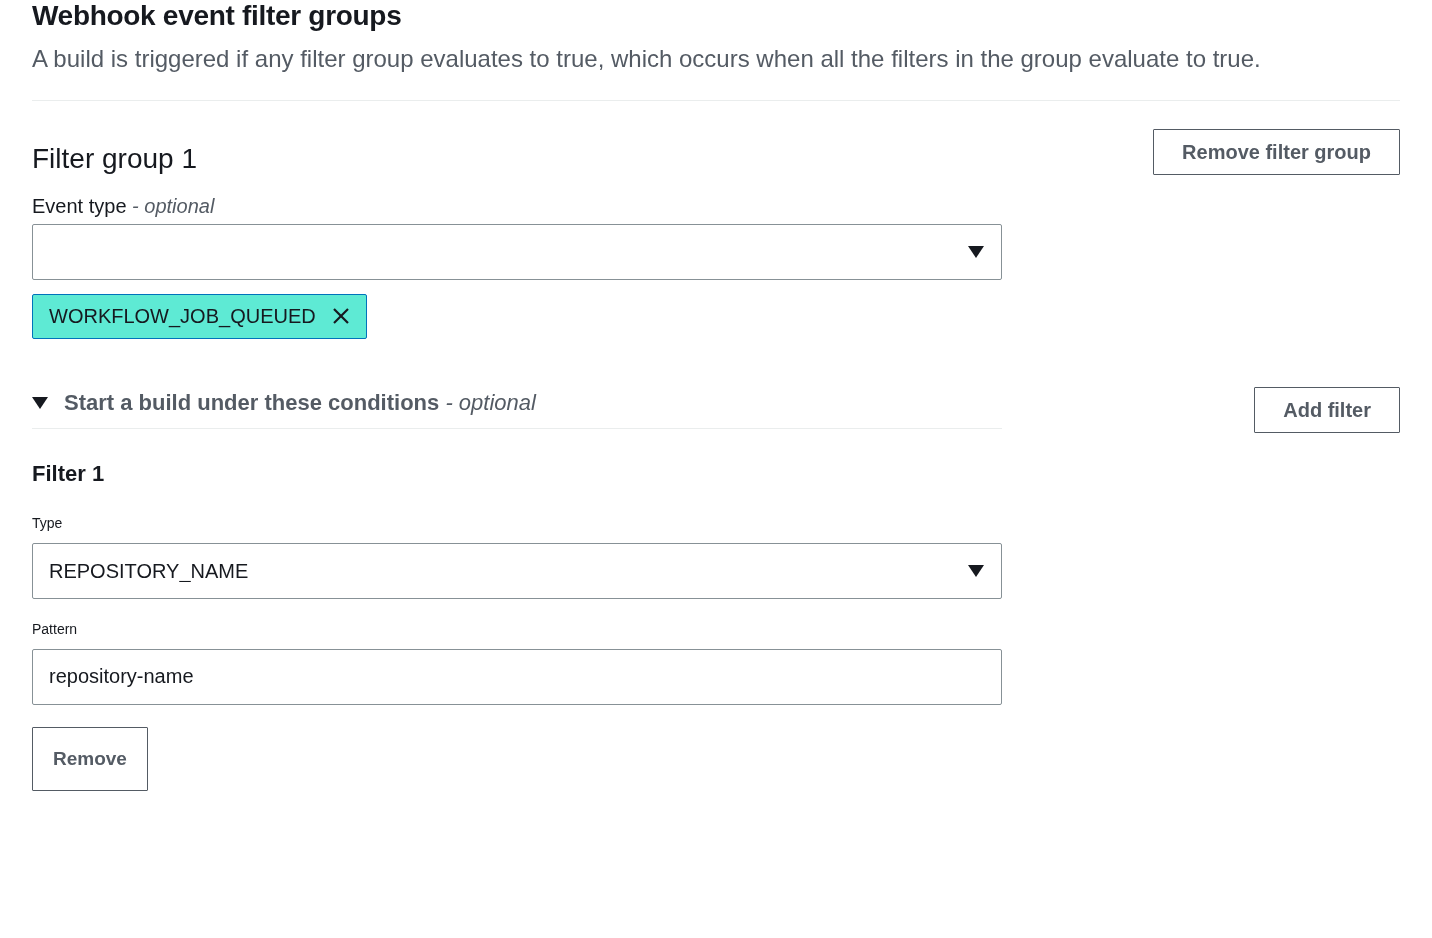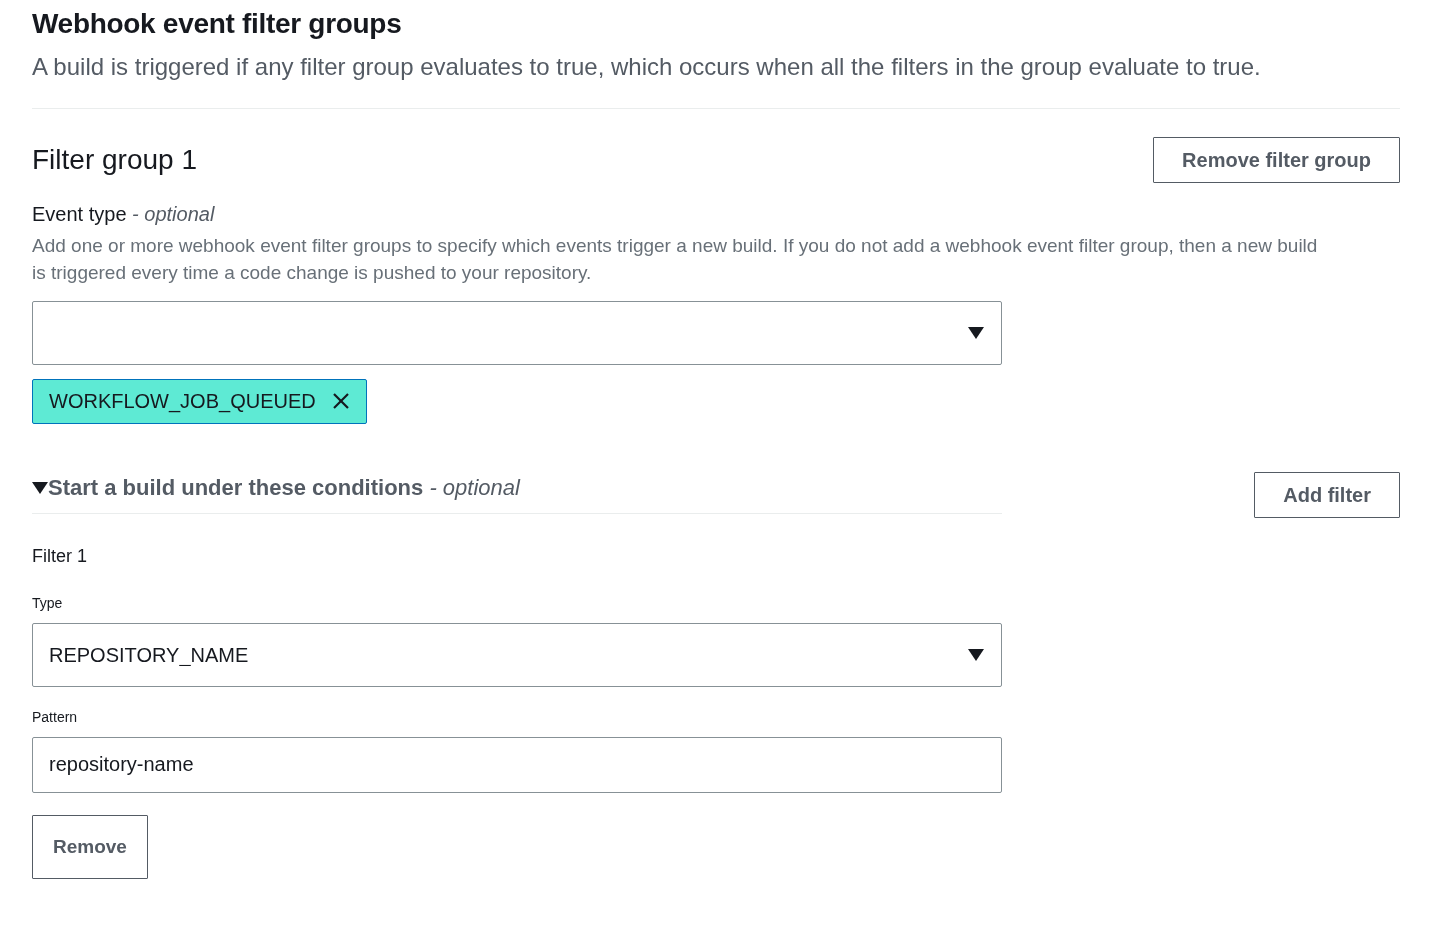--- a/index.html
+++ b/index.html
@@ -5,37 +5,37 @@
   * { box-sizing: border-box; }
   body {
     margin: 0;
     padding: 0;
     font-family: "Amazon Ember", "Helvetica Neue", Arial, sans-serif;
     background: #ffffff;
     color: #16191f;
     width: 1432px;
   }
   .container { padding: 0 32px 40px 32px; }
-  .header-section { padding-top: 8px; padding-bottom: 24px; border-bottom: 1px solid #eaeded; }
+  .header-section { padding-bottom: 24px; border-bottom: 1px solid #eaeded; }
   h1 {
     font-size: 28px;
     font-weight: 700;
     margin: 0 0 10px 0;
     letter-spacing: -0.3px;
   }
   .page-desc {
     font-size: 24px;
     color: #545b64;
     margin: 0;
     line-height: 1.4;
   }
   .group-header {
     display: flex;
     justify-content: space-between;
-    align-items: center;
+    align-items: flex-end;
     margin-top: 28px;
     margin-bottom: 20px;
   }
   h2 {
     font-size: 28px;
     font-weight: 400;
     margin: 0;
   }
   .btn {
     background: #ffffff;
@@ -62,21 +62,21 @@
     line-height: 1.45;
     max-width: 1300px;
   }
   .select-wrap {
     position: relative;
     width: 970px;
     max-width: 100%;
   }
   .select {
     width: 100%;
-    height: 64px;
+    height: 56px;
     border: 1px solid #879196;
     border-radius: 2px;
     background: #fff;
     padding: 0 48px 0 16px;
     font-size: 20px;
     font-family: inherit;
     appearance: none;
     -webkit-appearance: none;
     cursor: pointer;
     color: #16191f;
@@ -109,34 +109,35 @@
   .tag-x svg { width: 18px; height: 18px; }
   .conditions-row {
     display: flex;
     justify-content: space-between;
     align-items: center;
     margin-top: 48px;
   }
   .conditions-heading {
     display: flex;
     align-items: center;
+    gap: 16px;
     width: 970px;
     padding-bottom: 12px;
     border-bottom: 1px solid #eaeded;
   }
   .cond-caret svg { width: 16px; height: 12px; display: block; }
   .cond-title {
     font-size: 22px;
     font-weight: 700;
     color: #545b64;
   }
   .cond-title .optional { font-style: italic; font-weight: 400; }
   h3.filter-n {
-    font-size: 18px;
-    font-weight: 400;
+    font-size: 22px;
+    font-weight: 700;
     margin: 28px 0 28px 0;
   }
   .plain-label {
     font-size: 14px;
     margin: 15px 0 12px 0;
   }
   .text-input {
     width: 970px;
     max-width: 100%;
     height: 56px;
@@ -161,21 +162,20 @@
 
   <div class="group-header">
     <h2>Filter group 1</h2>
     <button class="btn">Remove filter group</button>
   </div>
 
   <div class="block">
     <p class="field-label">
       <span>Event type</span><span class="optional"> - optional</span>
     </p>
-    <p class="field-desc">Add one or more webhook event filter groups to specify which events trigger a new build. If you do not add a webhook event filter group, then a new build is triggered every time a code change is pushed to your repository.</p>
     <div class="select-wrap">
       <select class="select">
         <option></option>
       </select>
       <span class="select-caret">
         <svg class="caret-svg" viewBox="0 0 16 12">
             <polygon points="0,0 16,0 8,12" fill="#16191f"></polygon>
           </svg>
       </span>
     </div>

